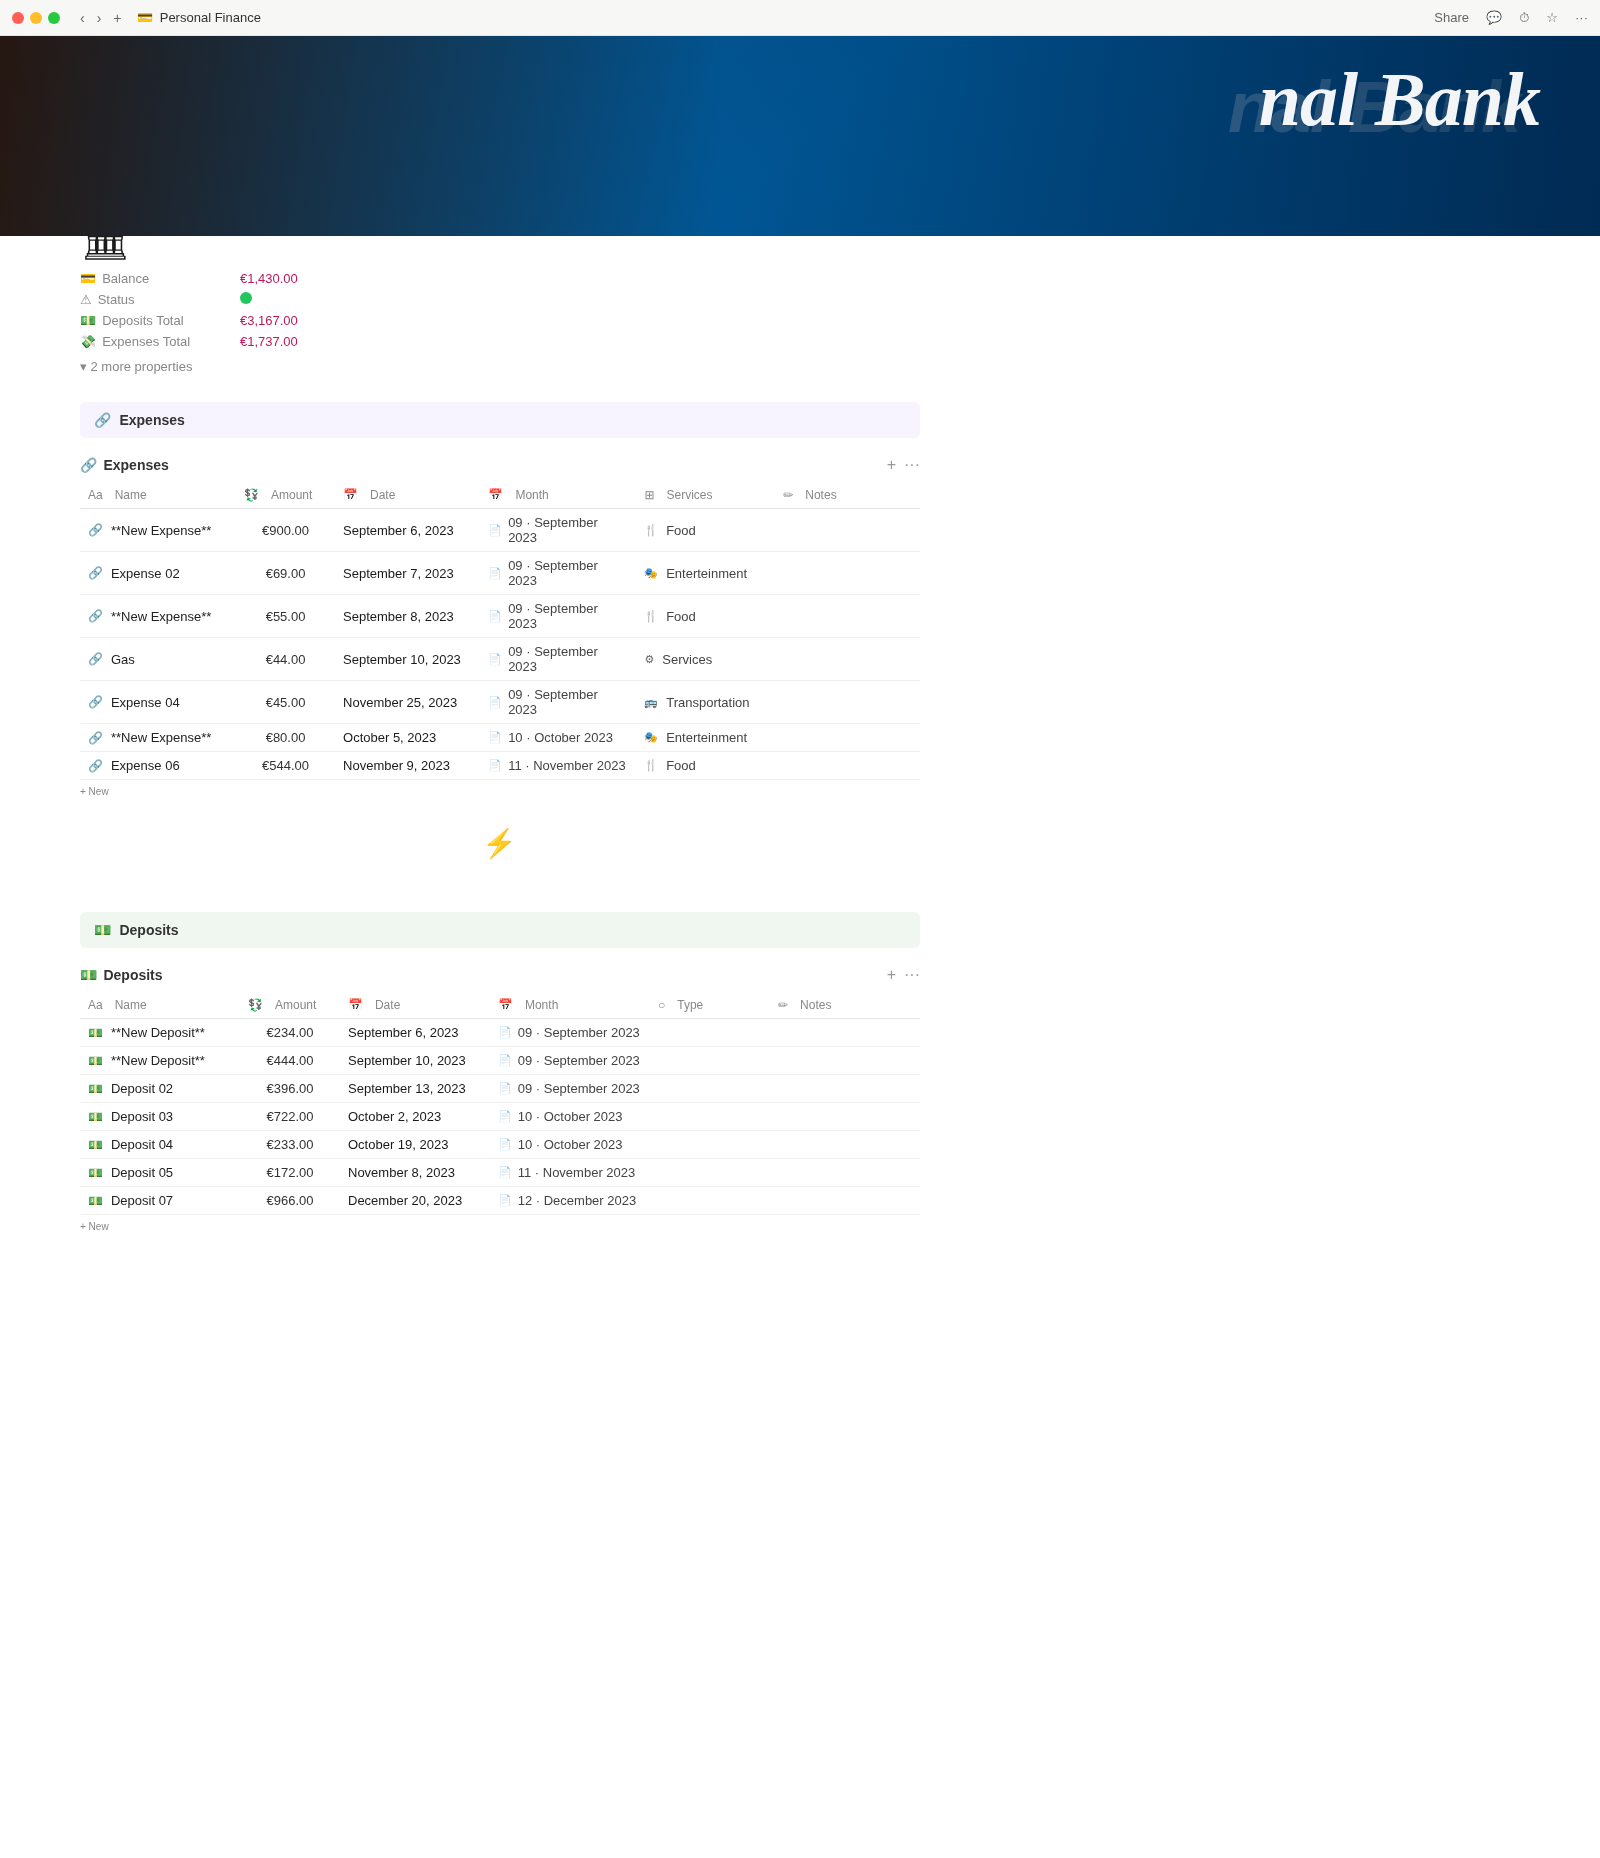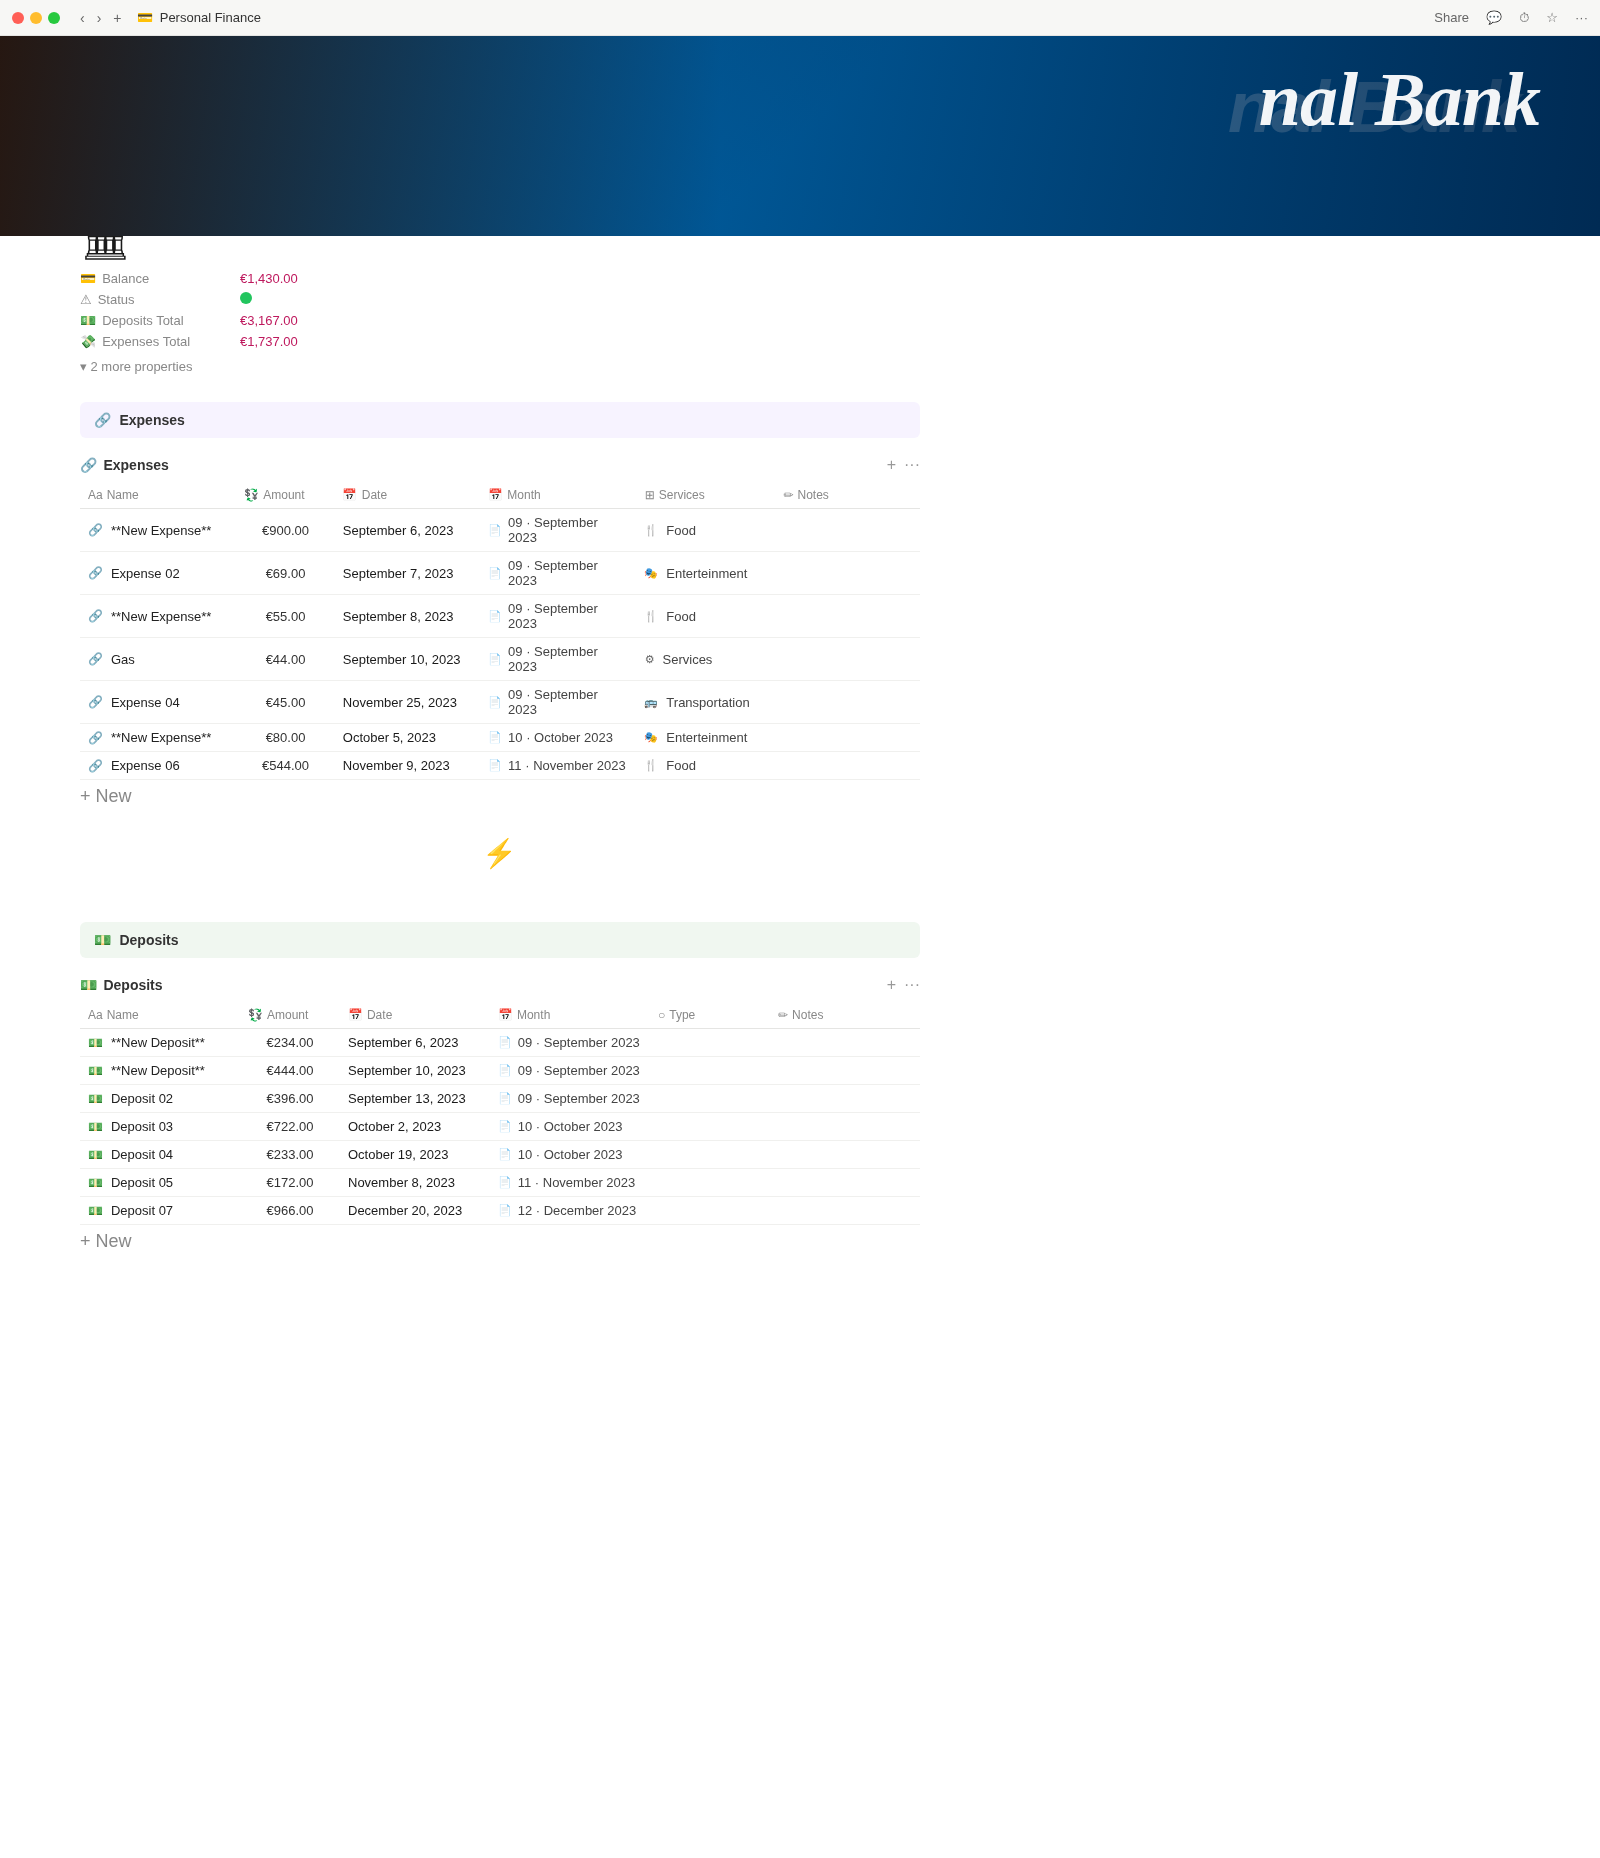--- a/index.html
+++ b/index.html
@@ -87,34 +87,34 @@
     .row-name { display: flex; align-items: center; gap: 4px; }
     .row-name-text { font-size: 13px; color: #222; }
     .amount-cell { text-align: center; color: #333; }
 
     .cat-icon { font-size: 11px; margin-right: 4px; color: #666; }
     .cat-cell { display: flex; align-items: center; gap: 4px; color: #444; }
 
     .month-cell { display: flex; align-items: center; gap: 6px; color: #444; }
     .month-icon { color: #aaa; font-size: 11px; }
 
-    .add-new { color: #888; font-size: 18px; padding: 6px 0; cursor: pointer; display: flex; align-items: center; gap: 4px; }
+    .add-new { color: #888; font-size: 10px; padding: 6px 0; cursor: pointer; display: flex; align-items: center; gap: 4px; }
 
     .tbl-actions { display: flex; align-items: center; gap: 8px; margin-left: auto; }
     .tbl-action-btn { background: none; border: none; cursor: pointer; color: #999; font-size: 16px; }
 
     
     .lightning-wrap { display: flex; justify-content: center; padding: 24px 0; }
     .lightning { font-size: 28px; color: #333; }
 
     
     .section-deposits { background: #f0f7f0; }
 
     
-    .th-inner { display: flex; align-items: center; gap: 4px; }
+    .th-inner { display: flex; align-items: center; gap: 12px; }
 
     
     ::-webkit-scrollbar { width: 8px; }
     ::-webkit-scrollbar-track { background: #f1f1f1; }
     ::-webkit-scrollbar-thumb { background: #ccc; border-radius: 4px; }
   </style>
 </head>
 <body>
 
 <div class="titlebar">

